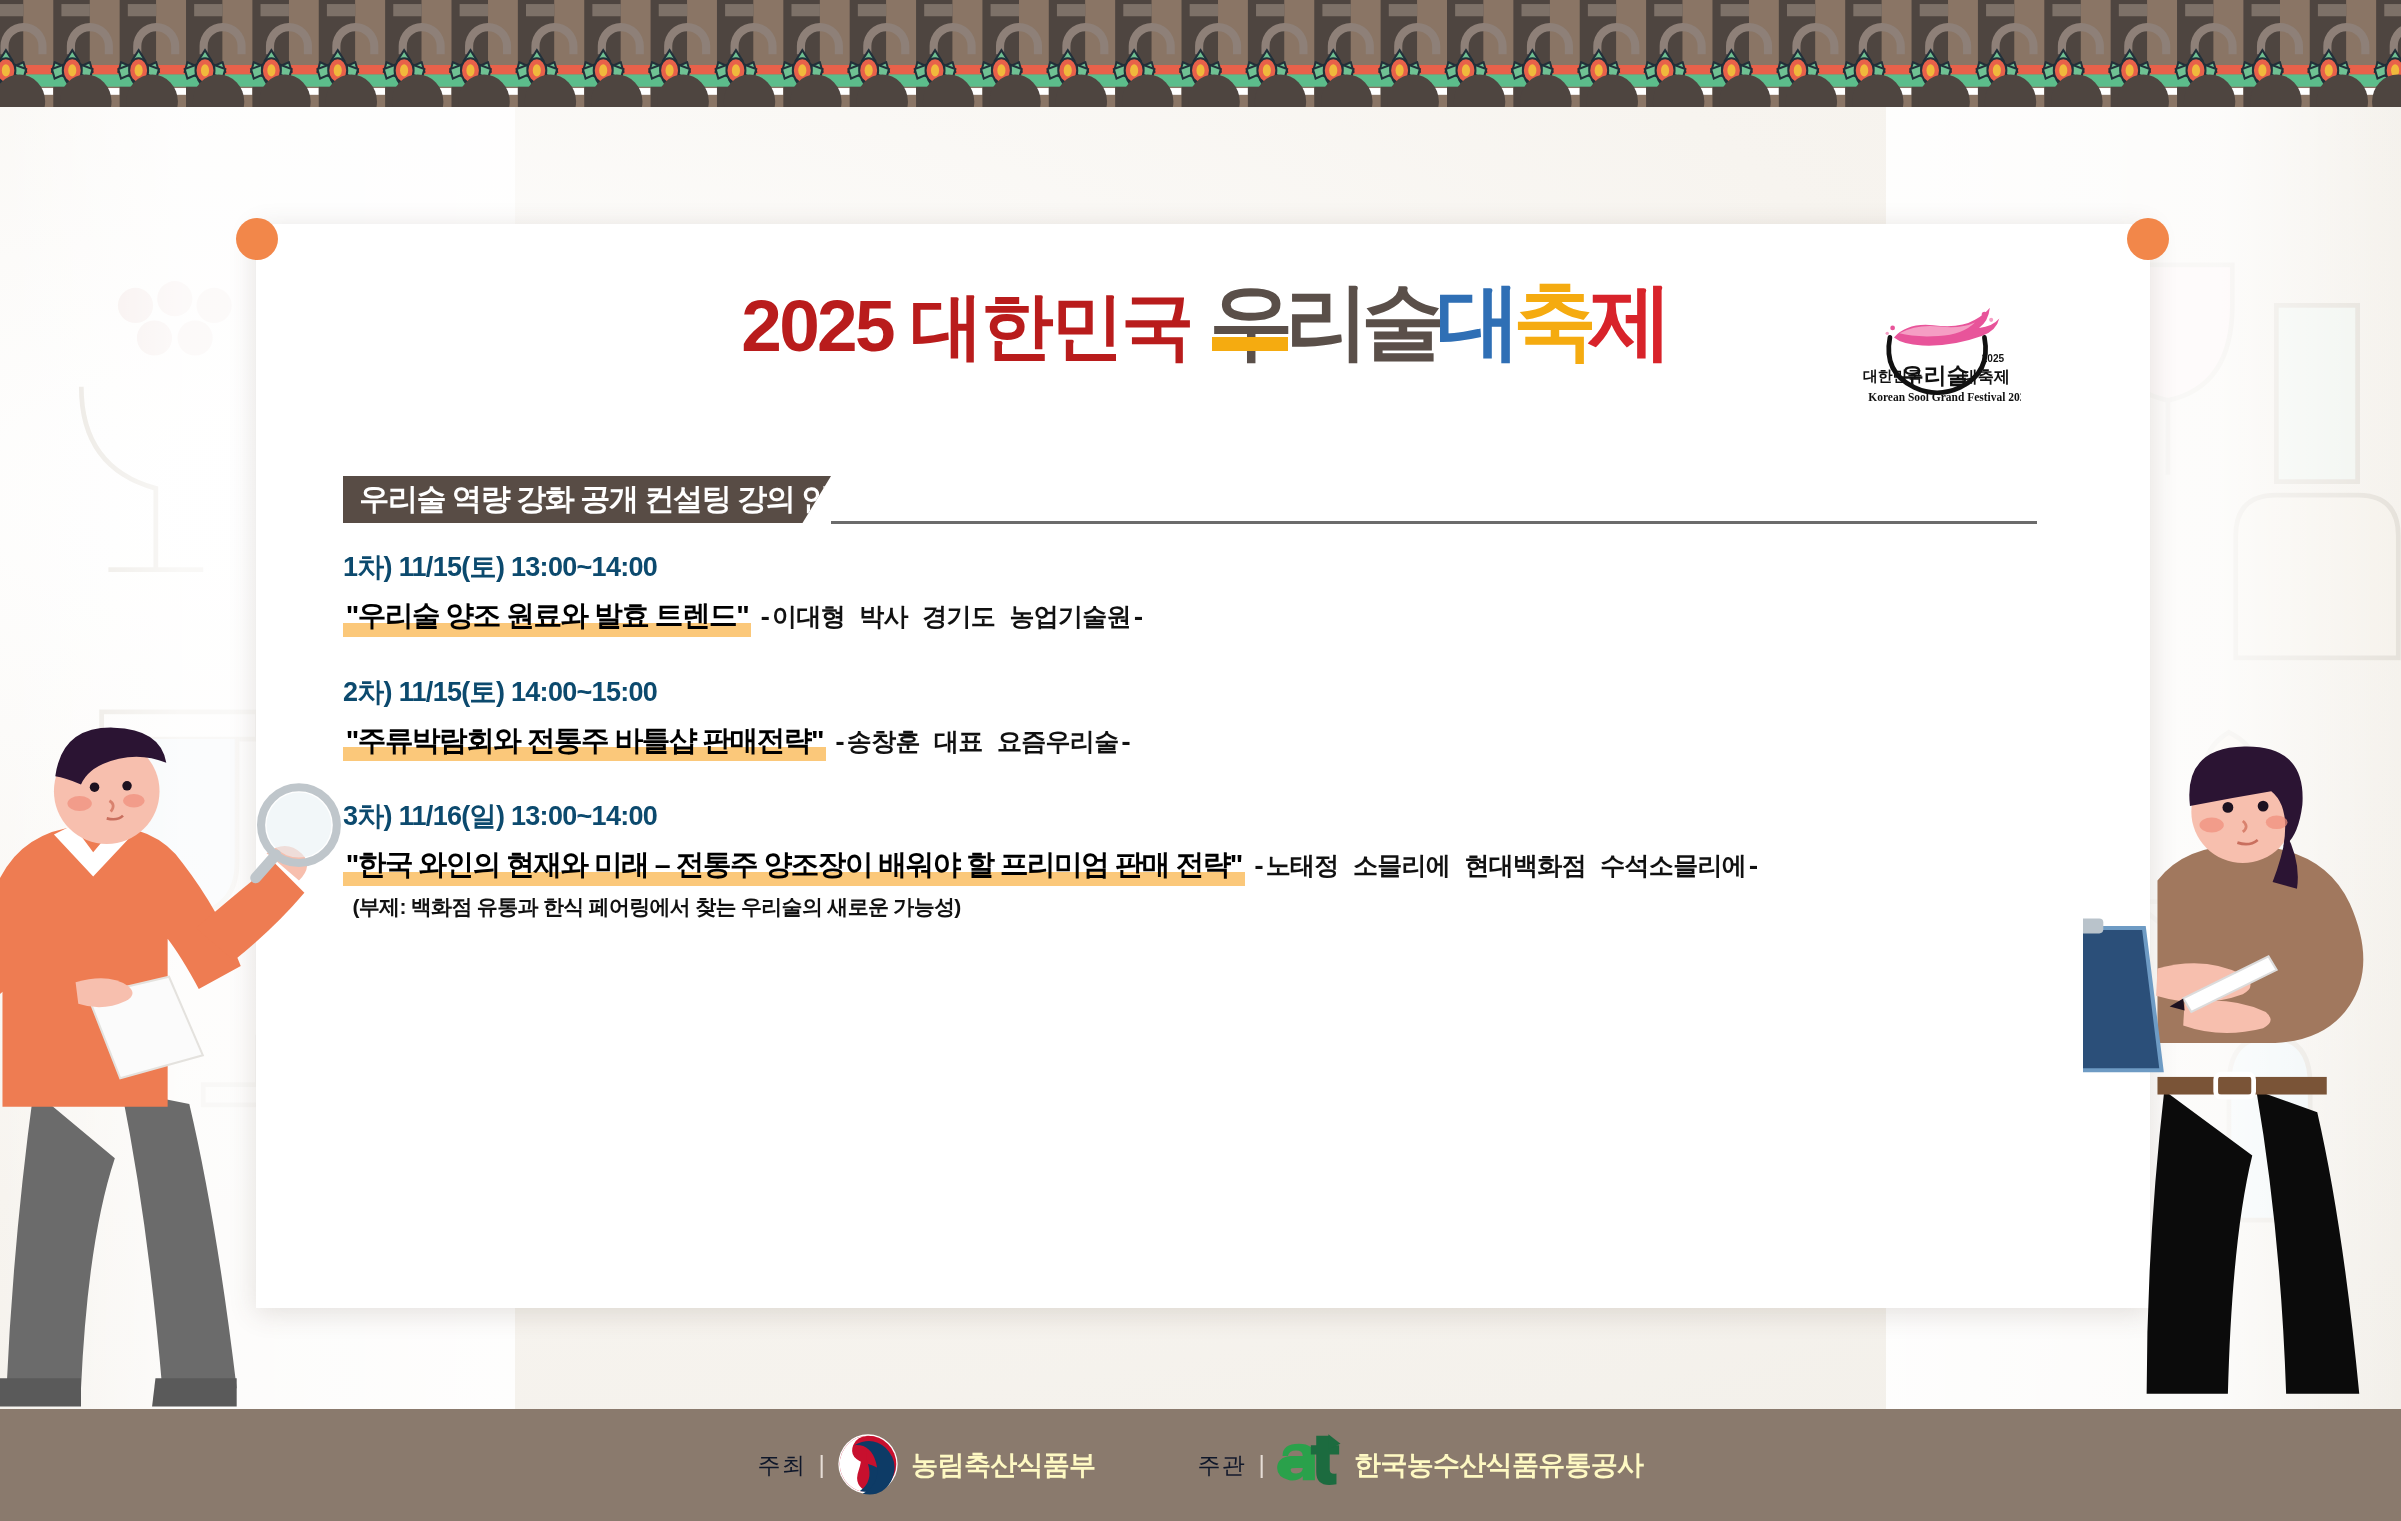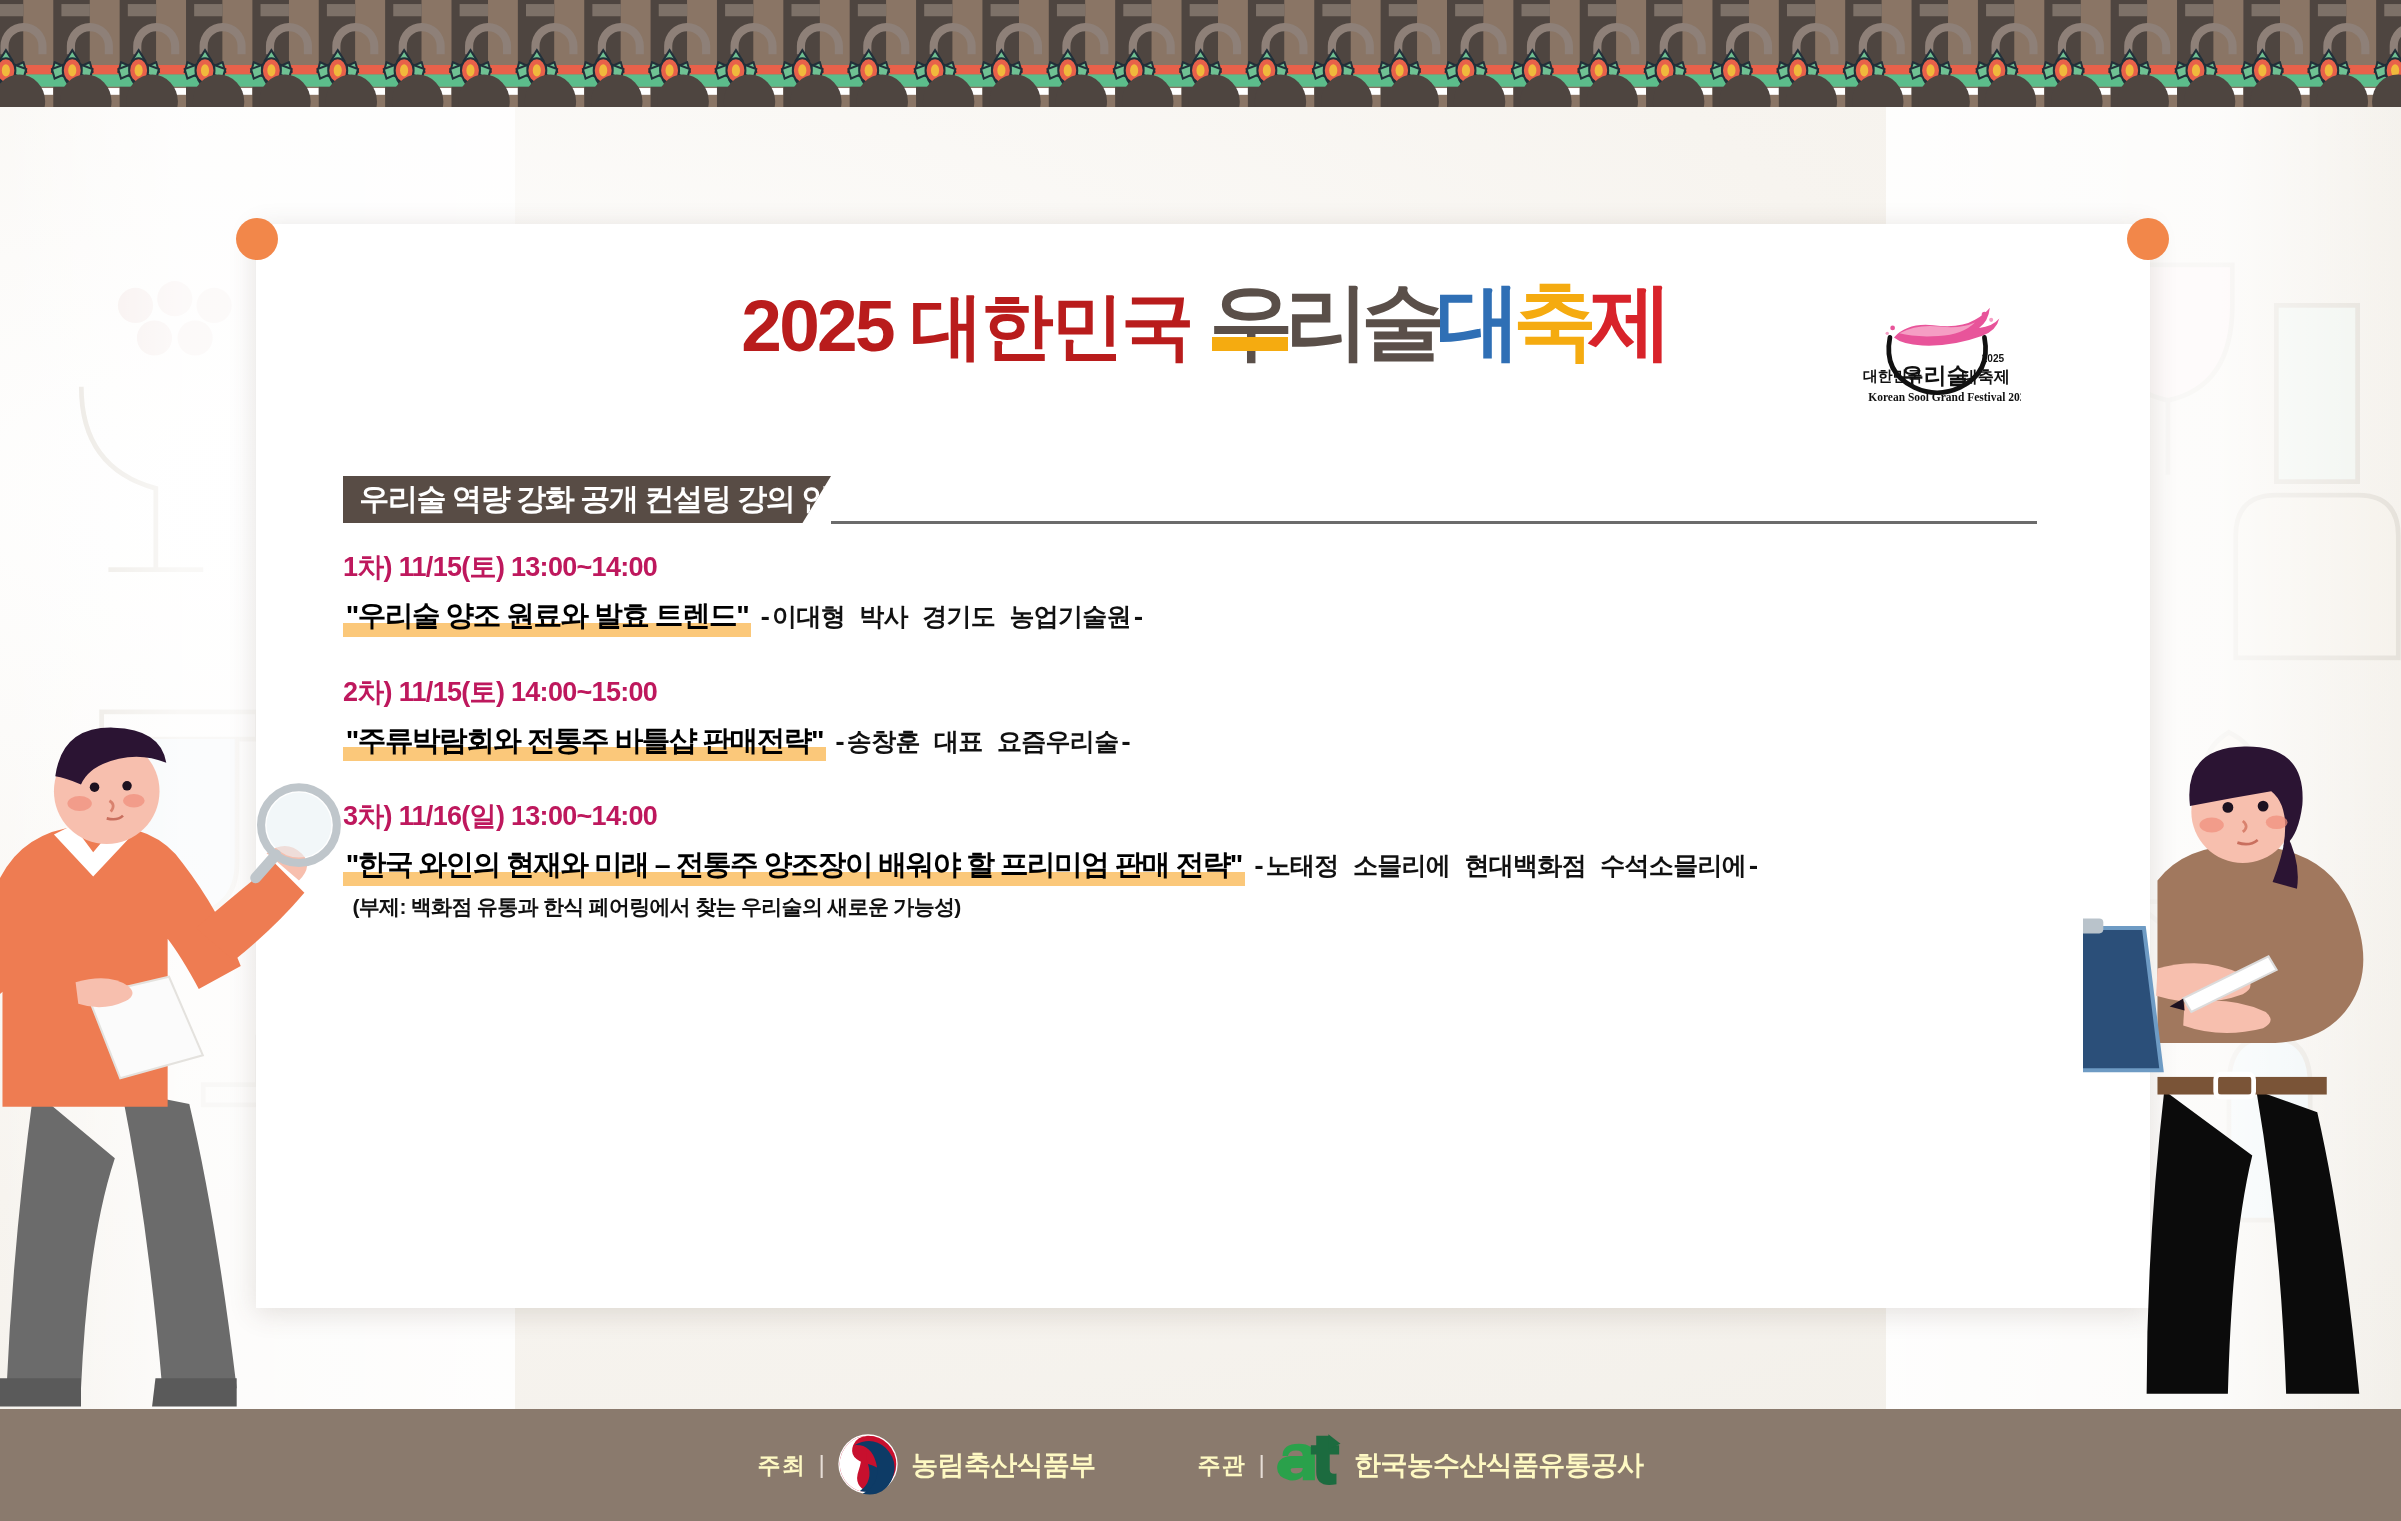--- a/index.html
+++ b/index.html
@@ -28,21 +28,21 @@
 
   
   .roof{ position:absolute; left:0; top:0; width:2401px; height:107px; }
 
   
   .footer{
     position:absolute; left:0; bottom:0; width:2401px; height:112px;
     background:#8a7a6d; display:flex; align-items:center; justify-content:center; gap:102px;
   }
   .foot-group{ display:flex; align-items:center; gap:12.2px; }
-  .foot-label{ color:#fef9c3; font-size:23px; font-weight:700; letter-spacing:1.4px; }
+  .foot-label{ color:#0f172a; font-size:23px; font-weight:400; letter-spacing:1.4px; }
   .foot-div{ color:#e6ddd6; font-size:24.4px; font-weight:300; }
   .foot-name{ color:#fef9c3; font-size:27px; font-weight:800; letter-spacing:-0.7px; }
 
   
   .card{
     position:absolute; left:256px; top:224px; width:1894px; height:1084px;
     background:#fff; box-shadow:0 5.4px 26px rgba(90,70,55,.16);
   }
   .card-rule{
     position:absolute; left:256px; top:235px; width:1895px; height:6.8px;
@@ -95,21 +95,21 @@
     color:#fff; font-size:30px; font-weight:800; letter-spacing:-1.4px; white-space:nowrap;
   }
   .banner-line{
     position:absolute; left:488px; top:45px; width:1206px; height:2.7px; background:#6b6b6b;
   }
 
   
   .sessions{ position:absolute; left:87px; top:325px; width:1775px; }
   .session{ margin-bottom:37px; }
   .sess-time{
-    font-size:27px; font-weight:700; color:#be185d; letter-spacing:-0.7px; margin-bottom:12.2px;
+    font-size:27px; font-weight:700; color:#0c4a6e; letter-spacing:-0.7px; margin-bottom:12.2px;
   }
   .sess-line{ display:flex; align-items:baseline; flex-wrap:nowrap; white-space:nowrap; }
   .sess-title{
     font-size:28.5px; font-weight:800; color:#000; letter-spacing:-1.4px;
     background:linear-gradient(to top,#fbc87a 0%,#fbc87a 36%,rgba(251,200,122,0) 36%);
     padding:0 2.7px 1.4px 2.7px;
   }
   .sess-speaker{
     font-size:25px; font-weight:700; color:#111; letter-spacing:-0.7px; margin-left:6.8px;font-family:Liberation Mono, monospace;
   }

